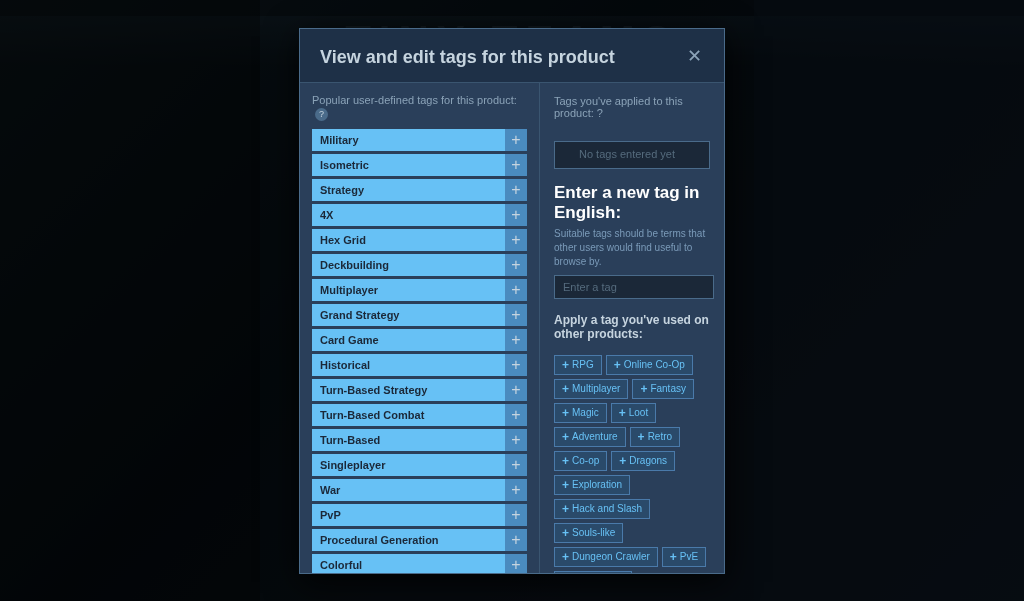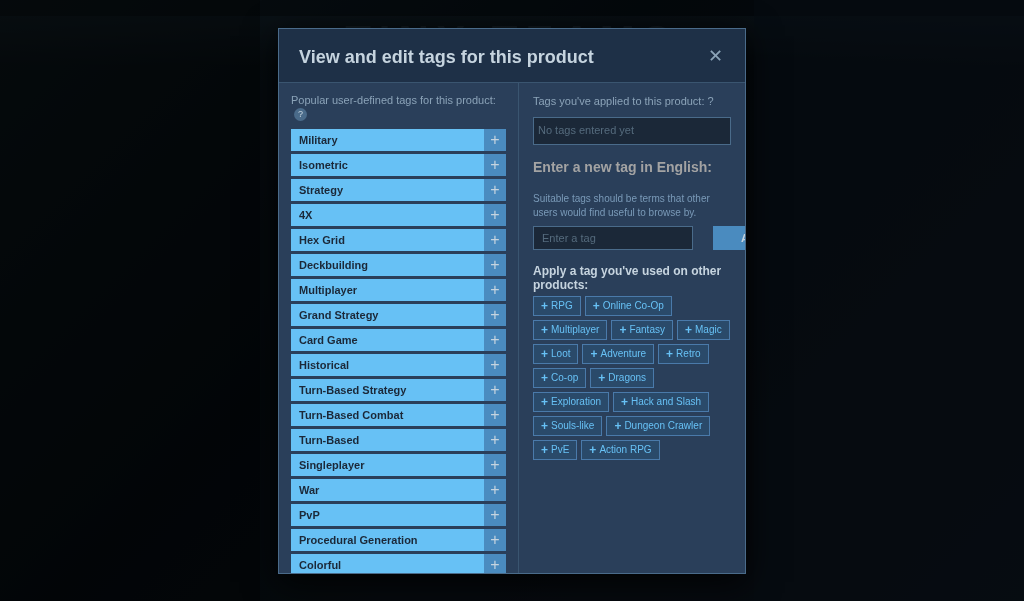--- a/index.html
+++ b/index.html
@@ -66,21 +66,21 @@
       background: rgba(0, 0, 0, 0.7);
       z-index: 10;
       display: flex;
       align-items: center;
       justify-content: center;
     }
 
     .modal {
       background: #2a3f5a;
       border: 1px solid #4a6b8a;
-      width: 468px;
+      width: 426px;
       max-height: 560px;
       position: relative;
       box-shadow: 0 8px 32px rgba(0,0,0,0.8);
       z-index: 20;
     }
 
     .modal-header {
       background: #1e3047;
       padding: 18px 20px 14px;
       border-bottom: 1px solid #3a5570;
@@ -186,42 +186,42 @@
       overflow-y: auto;
     }
 
     .right-panel::-webkit-scrollbar { width: 6px; }
     .right-panel::-webkit-scrollbar-track { background: #1e3047; }
     .right-panel::-webkit-scrollbar-thumb { background: #4a6b8a; }
 
     .section-label {
       font-size: 11px;
       color: #8ba3b8;
-      margin-bottom: 10px;
+      margin-bottom: 22px;
     }
 
     .applied-tags-box {
       background: #1b2838;
       border: 1px solid #4a6b8a;
-      padding: 6px 4px;
+      padding: 6px 24px;
       min-height: 28px;
       font-size: 11px;
       color: #556b7d;
       margin-bottom: 14px;
     }
 
     .new-tag-section {
       margin-bottom: 14px;
     }
 
     .new-tag-label {
-      font-size: 14px;
-      color: #a3a3a3;
+      font-size: 17px;
+      color: #ffffff;
       font-weight: 600;
-      margin-bottom: 17px;
+      margin-bottom: 4px;
     }
 
     .new-tag-hint {
       font-size: 10px;
       color: #7a9ab8;
       margin-bottom: 6px;
       line-height: 1.4;
     }
 
     .new-tag-input-row {
@@ -248,21 +248,21 @@
       font-size: 11px;
       font-weight: 600;
       padding: 5px 28px;
       cursor: pointer;
     }
 
     .apply-section-label {
       font-size: 12px;
       color: #c6d4df;
       font-weight: 600;
-      margin-bottom: 4px;
+      margin-bottom: 14px;
     }
 
     .applied-tag-chips {
       display: flex;
       flex-wrap: wrap;
       gap: 4px;
     }
 
     .chip {
       display: inline-flex;

